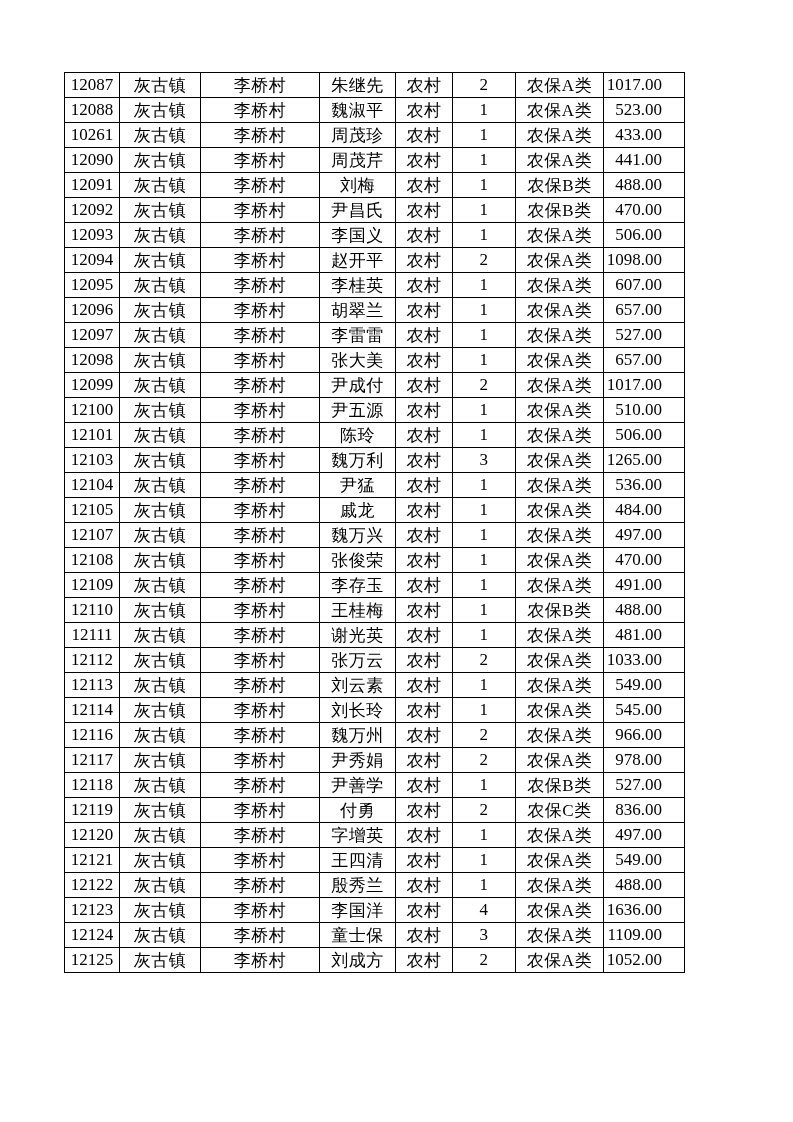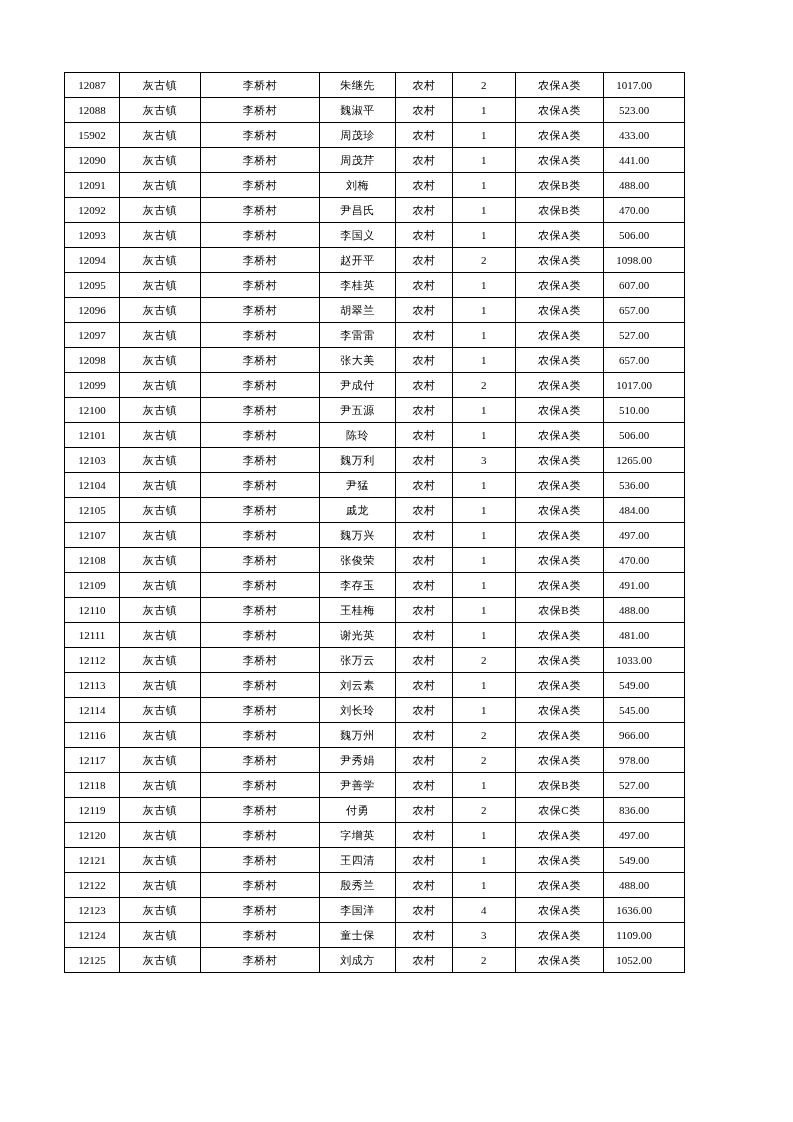--- a/index.html
+++ b/index.html
@@ -16,33 +16,34 @@
     background: #ffffff;
     overflow: hidden;
   }
   table.data-table {
     position: absolute;
     left: 64px;
     top: 72px;
     border-collapse: collapse;
     table-layout: fixed;
     width: 620px;
-    font-size: 11px;
+    font-size: 17px;
   }
   table.data-table td {
     border: 1px solid #000000;
     height: 24px;
     padding: 0 2px;
     text-align: center;
     vertical-align: middle;
     white-space: nowrap;
     overflow: hidden;
     letter-spacing: 0.5px;
   }
   table.data-table td.amount {
+    text-align: right;
     padding-right: 22px;
     letter-spacing: 0;
   }
   table.data-table td.id {
     letter-spacing: 0;
   }
 </style>
 </head>
 <body>
 
@@ -73,21 +74,21 @@
           <td class="id">12088</td>
           <td>灰古镇</td>
           <td>李桥村</td>
           <td>魏淑平</td>
           <td>农村</td>
           <td>1</td>
           <td>农保A类</td>
           <td class="amount">523.00</td>
         </tr>
         <tr>
-          <td class="id">15902</td>
+          <td class="id">10261</td>
           <td>灰古镇</td>
           <td>李桥村</td>
           <td>周茂珍</td>
           <td>农村</td>
           <td>1</td>
           <td>农保A类</td>
           <td class="amount">433.00</td>
         </tr>
         <tr>
           <td class="id">12090</td>

